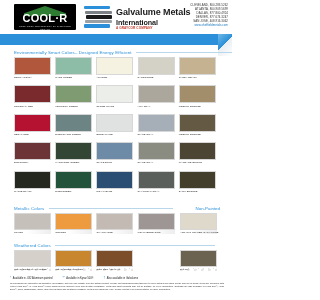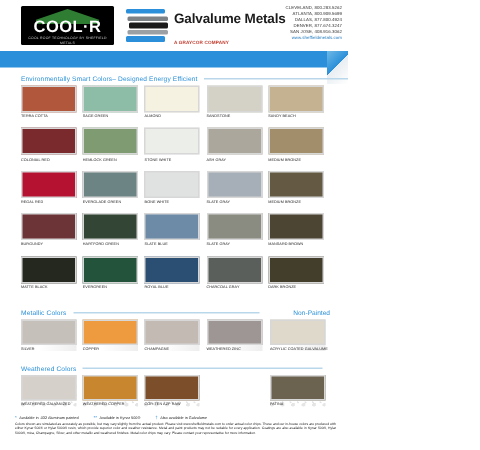--- a/index.html
+++ b/index.html
@@ -119,20 +119,21 @@
     <div class="smi-mark">
       <div class="smi-bar" style="top:0;width:26px;background:#2b90d9;"></div>
       <div class="smi-bar" style="top:4.6px;left:1px;width:27px;background:#7d8286;"></div>
       <div class="smi-bar" style="top:9.2px;left:2px;width:26px;background:#1b1b1b;"></div>
       <div class="smi-bar" style="top:13.8px;left:1px;width:27px;background:#9aa0a4;"></div>
       <div class="smi-bar" style="top:18.4px;width:26px;background:#2b90d9;"></div>
     </div>
 
     <div class="smi-name">
       <span>Galvalume Metals</span>
+      <span class="l2">International</span>
     </div>
     <div class="smi-tag">A GRAYCOR COMPANY</div>
 
     <div class="contact">
       <div>CLEVELAND, 800.283.5262</div>
       <div>ATLANTA, 800.909.5699</div>
       <div>DALLAS, 877.800.4924</div>
       <div>DENVER, 877.674.3247</div>
       <div>SAN JOSE, 408.916.3062</div>
       <div class="web">www.sheffieldmetals.com</div>

